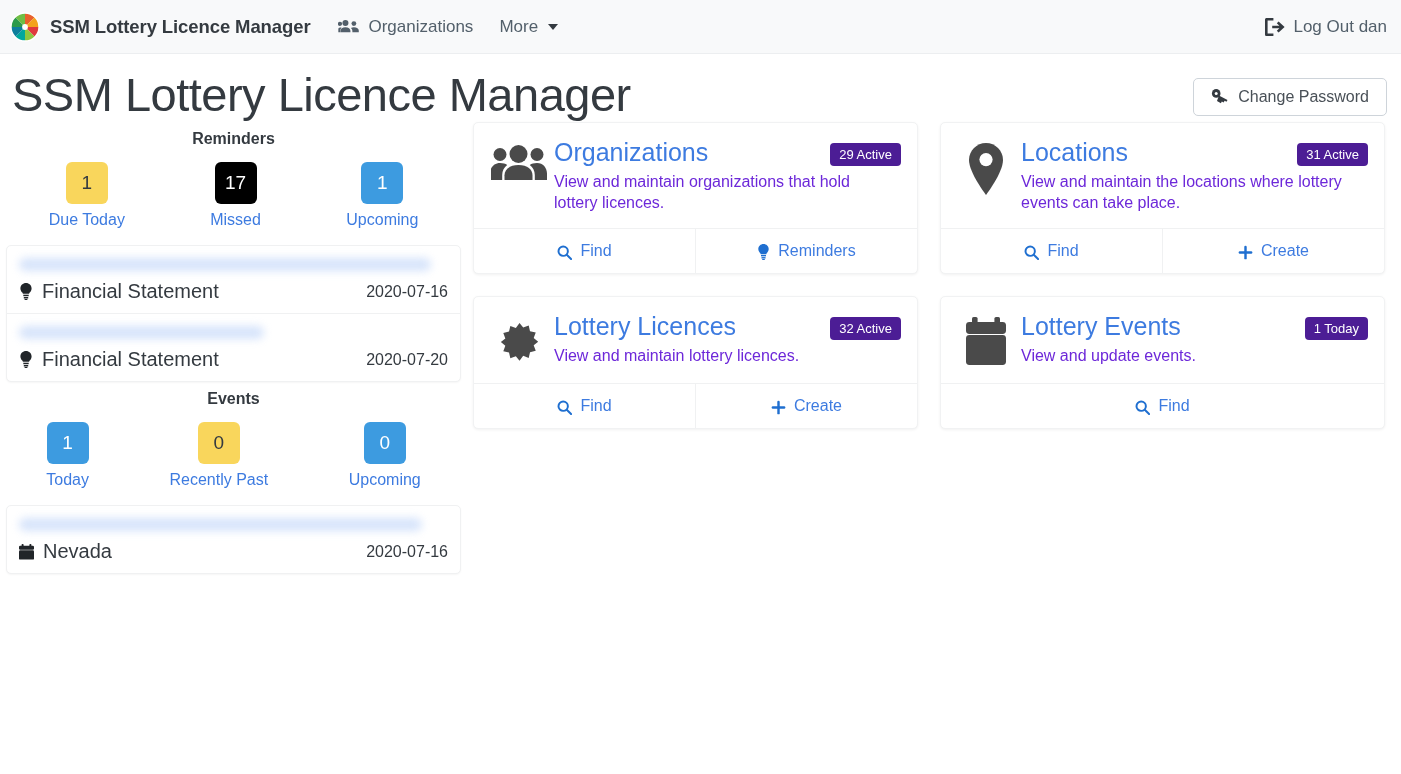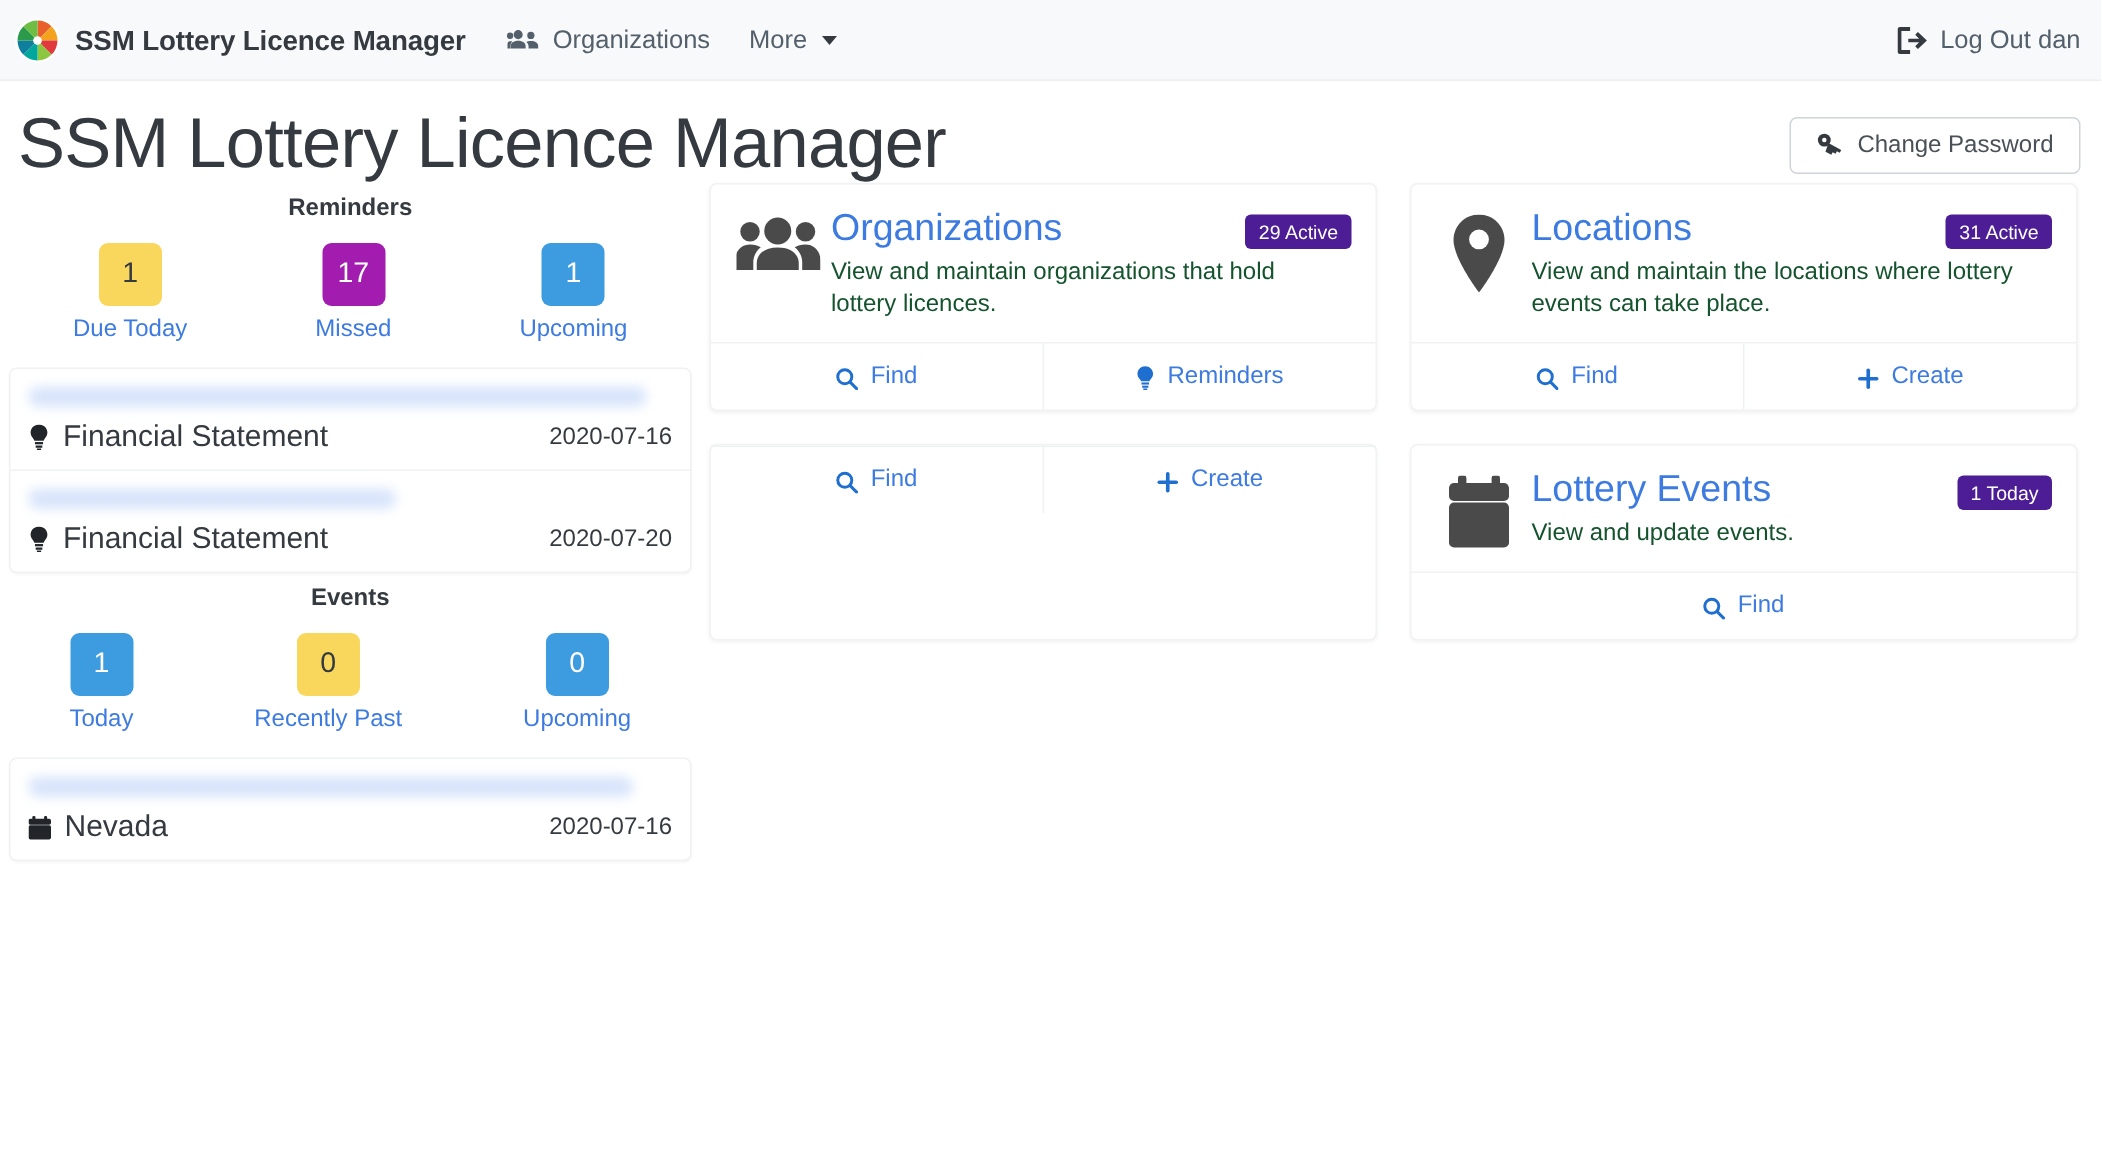--- a/index.html
+++ b/index.html
@@ -84,21 +84,21 @@
   }
   .card-body { display: flex; padding: 16px 16px 14px; flex: 1 1 auto; }
   .card-icon { flex: 0 0 58px; display: flex; align-items: flex-start; justify-content: center; padding-top: 4px; }
   .card-main { flex: 1 1 auto; padding-left: 6px; }
   .card-head { display: flex; align-items: flex-start; justify-content: space-between; }
   .card-title { font-size: 25px; color: #3d7be0; font-weight: 400; line-height: 1.1; cursor: pointer; }
   .badge {
     background: #4c1d95; color: #fff; font-size: 13px;
     padding: 4px 9px; border-radius: 4px; white-space: nowrap; margin-top: 4px;
   }
-  .card-desc { font-size: 16px; color: #14532d; line-height: 1.36; margin-top: 4px; max-width: 330px; }
+  .card-desc { font-size: 16px; color: #6d28d9; line-height: 1.36; margin-top: 4px; max-width: 330px; }
   .card-footer { display: flex; border-top: 1px solid #f0f1f2; }
   .card-action {
     flex: 1 1 0; text-align: center; padding: 13px 4px;
     font-size: 16px; color: #3d7be0; cursor: pointer;
     display: flex; align-items: flex-end; justify-content: center; gap: 8px;
   }
   .card-action + .card-action { border-left: 1px solid #f0f1f2; }
   svg { display: block; }
 </style>
 </head>
@@ -176,21 +176,21 @@
   <div class="col-left">
 
     <div>
       <div class="panel-title">Reminders</div>
       <div class="counters">
         <div class="counter">
           <div class="count-box" style="background:#f9d65c;color:#343a40">1</div>
           <div class="count-label">Due Today</div>
         </div>
         <div class="counter">
-          <div class="count-box" style="background:#a21caf;color:#ffffff">17</div>
+          <div class="count-box" style="background:#000000;color:#ffffff">17</div>
           <div class="count-label">Missed</div>
         </div>
         <div class="counter">
           <div class="count-box" style="background:#3d9be0;color:#ffffff">1</div>
           <div class="count-label">Upcoming</div>
         </div>
       </div>
 
       <div class="list-group">
         <div class="list-item">
@@ -348,20 +348,34 @@
                   <line x1="8" y1="2" x2="8" y2="14"></line>
                   <line x1="2" y1="8" x2="14" y2="8"></line>
                 </svg>
             </span>
             <span>Create</span>
           </div>
         </div>
       </div>
 
       <div class="card">
+        <div class="card-body">
+          <div class="card-icon">
+            <svg width="52" height="52" viewBox="0 0 52 52" fill="#4a4a4a">
+              <path d="M26 1l3.6 4.4 5.4-2 1.3 5.6 5.6 1.3-2 5.4 4.4 3.6-4.4 3.6 2 5.4-5.6 1.3-1.3 5.6-5.4-2L26 38l-3.6-4.4-5.4 2-1.3-5.6-5.6-1.3 2-5.4L7.7 19.7l4.4-3.6-2-5.4 5.6-1.3 1.3-5.6 5.4 2z" transform="translate(0,5) scale(1.02)"></path>
+            </svg>
+          </div>
+          <div class="card-main">
+            <div class="card-head">
+              <div class="card-title">Lottery Licences</div>
+              <div class="badge">32 Active</div>
+            </div>
+            <div class="card-desc">View and maintain lottery licences.</div>
+          </div>
+        </div>
         <div class="card-footer">
           <div class="card-action">
             <span>
               <svg width="15" height="15" viewBox="0 0 16 16" fill="none" stroke="#1f6fd0" stroke-width="2.1">
                   <circle cx="6.6" cy="6.6" r="5"></circle>
                   <line x1="10.4" y1="10.4" x2="15" y2="15" stroke-linecap="round"></line>
                 </svg>
             </span>
             <span>Find</span>
           </div>

